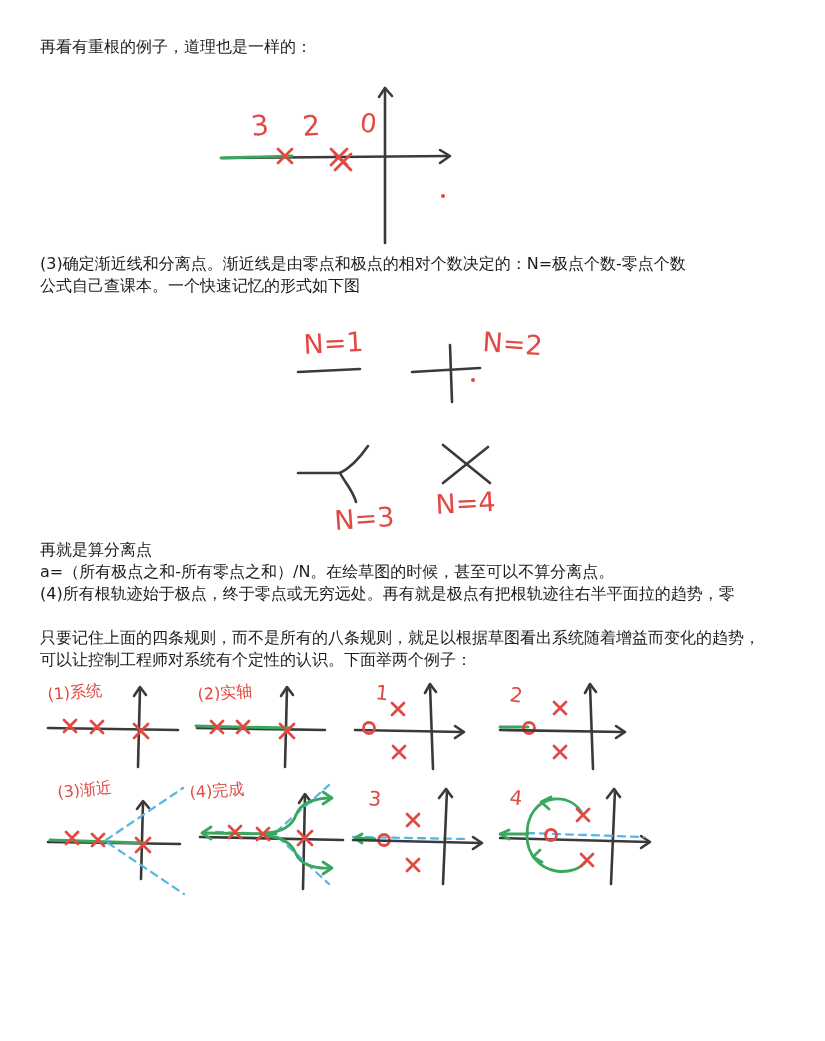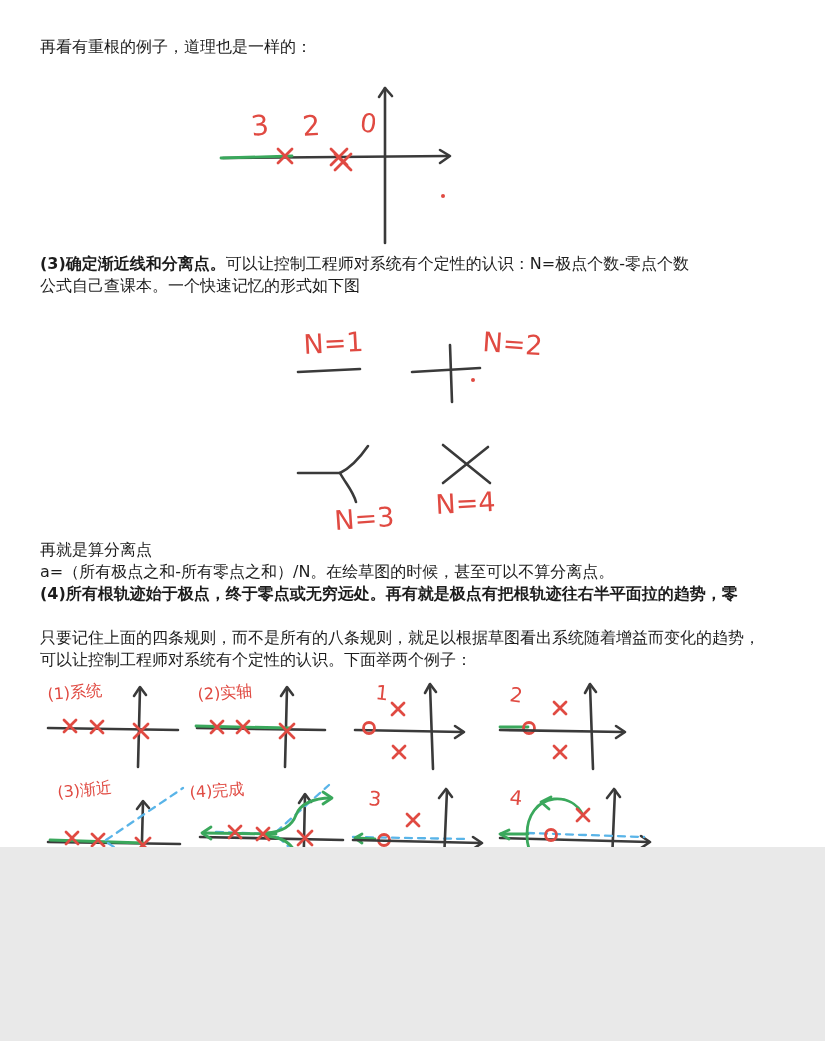--- a/index.html
+++ b/index.html
@@ -1,26 +1,26 @@
 <!DOCTYPE html>
 <html style="--red: #e04a42; --green: #3aa85c; --blue: #59b4e8; --ink: #3a3a3a; --text: #1c1c1c; --background: #ffffff;"><head>
 <meta charset="utf-8">
 <style>
   :root{
     --red:#e04a42; --green:#3aa85c; --blue:#59b4e8; --ink:#3a3a3a;
     --text:#1c1c1c; --background:#ffffff;
   }
   html,body{margin:0;padding:0;background:#e9e9e9;}
   .page{
-    position:relative; width:825px; height:847px; background:var(--background);
+    position:relative; width:825px; height:1041px; background:var(--background);
     margin:0 auto; font-family:"DejaVu Sans","Liberation Sans",sans-serif;
     color:var(--text); overflow:hidden;
   }
   .tline{position:absolute; left:40px; width:770px; font-size:16px; line-height:22px; white-space:nowrap;}
-  .tline b{font-weight:bold;}
+  .tline b{font-weight:normal;}
   svg{position:absolute; overflow:visible;}
   .ink{stroke:var(--ink); stroke-width:2.6; fill:none; stroke-linecap:round; stroke-linejoin:round;}
   .red{stroke:var(--red); stroke-width:2.8; fill:none; stroke-linecap:round; stroke-linejoin:round;}
   .green{stroke:var(--green); stroke-width:2.8; fill:none; stroke-linecap:round; stroke-linejoin:round;}
   .blue-dash{stroke:var(--blue); stroke-width:2.3; fill:none; stroke-dasharray:7 6; stroke-linecap:round;}
   .red-label{fill:var(--red); stroke:none; font-family:"DejaVu Sans",sans-serif;}
   .red-dot{fill:var(--red); stroke:none;}
 </style>
 </head>
 <body>
@@ -40,21 +40,21 @@
     <path class="red" d="M 83 69 L 97 83 M 97 69 L 83 83"></path>
     <path class="red" d="M 136 69 L 152 85 M 152 69 L 136 85"></path>
     <path class="red" d="M 140 74 L 156 90 M 156 74 L 140 90"></path>
     <text x="57" y="56" font-size="28" class="red-label" transform="rotate(-6 57 56)">3</text>
     <text x="108" y="56" font-size="28" class="red-label" transform="rotate(-4 108 56)">2</text>
     <text x="164" y="51" font-size="26" class="red-label" transform="rotate(8 164 51)">0</text>
     <circle class="red-dot" cx="248" cy="116" r="2"></circle>
   </svg>
 
   <div class="tline" style="top:253px">
-    <b>(3)确定渐近线和分离点。</b><span>可以让控制工程师对系统有个定性的认识：N=极点个数-零点个数</span>
+    <b>(3)确定渐近线和分离点。</b><span>渐近线是由零点和极点的相对个数决定的：N=极点个数-零点个数</span>
   </div>
   <div class="tline" style="top:275px">公式自己查课本。一个快速记忆的形式如下图</div>
 
   <svg width="280" height="218" viewBox="0 0 280 218" style="left:280px; top:318px">
     <g>
       <text x="24" y="36" font-size="27" class="red-label" transform="rotate(-3 24 36)">N=1</text>
       <path class="ink" d="M 18 54 L 80 51"></path>
     </g>
     <g>
       <text x="202" y="33" font-size="27" class="red-label" transform="rotate(4 202 33)">N=2</text>

